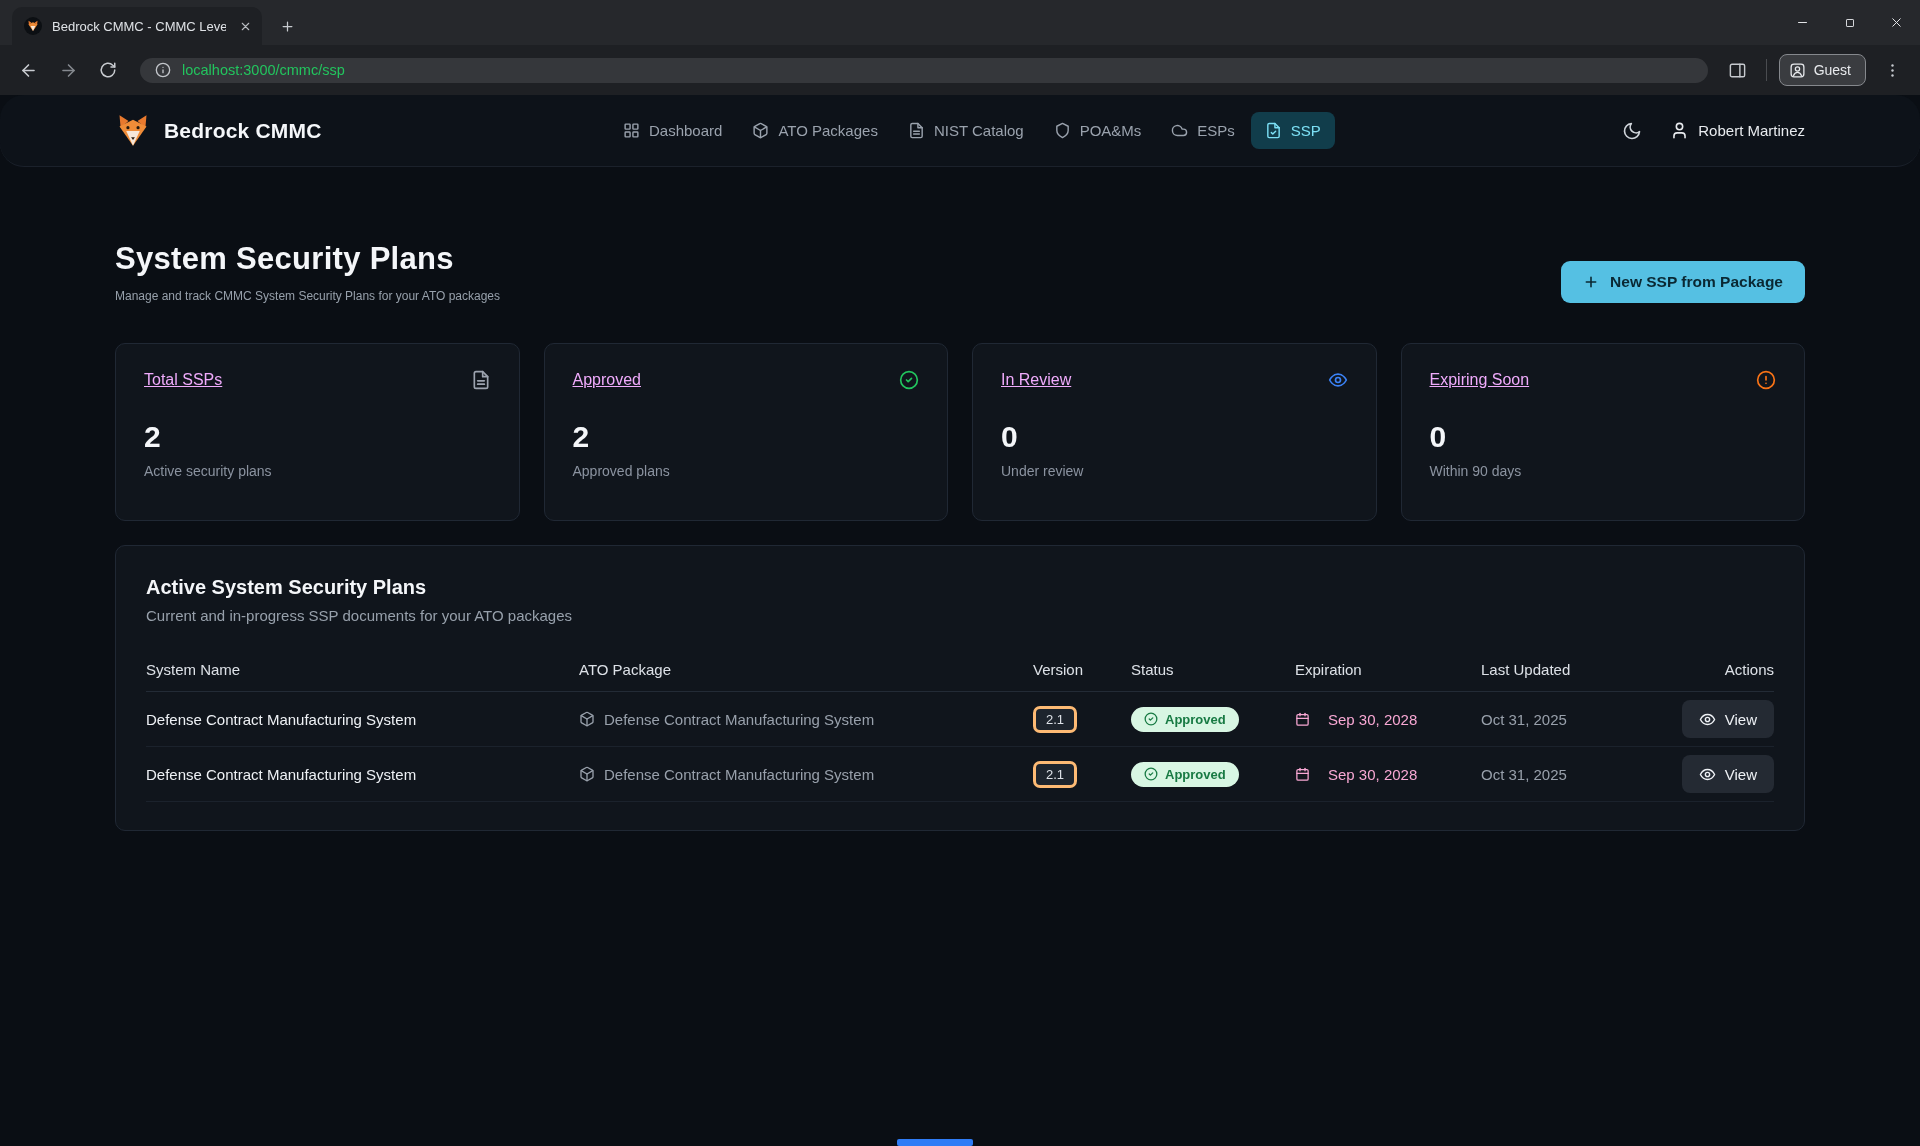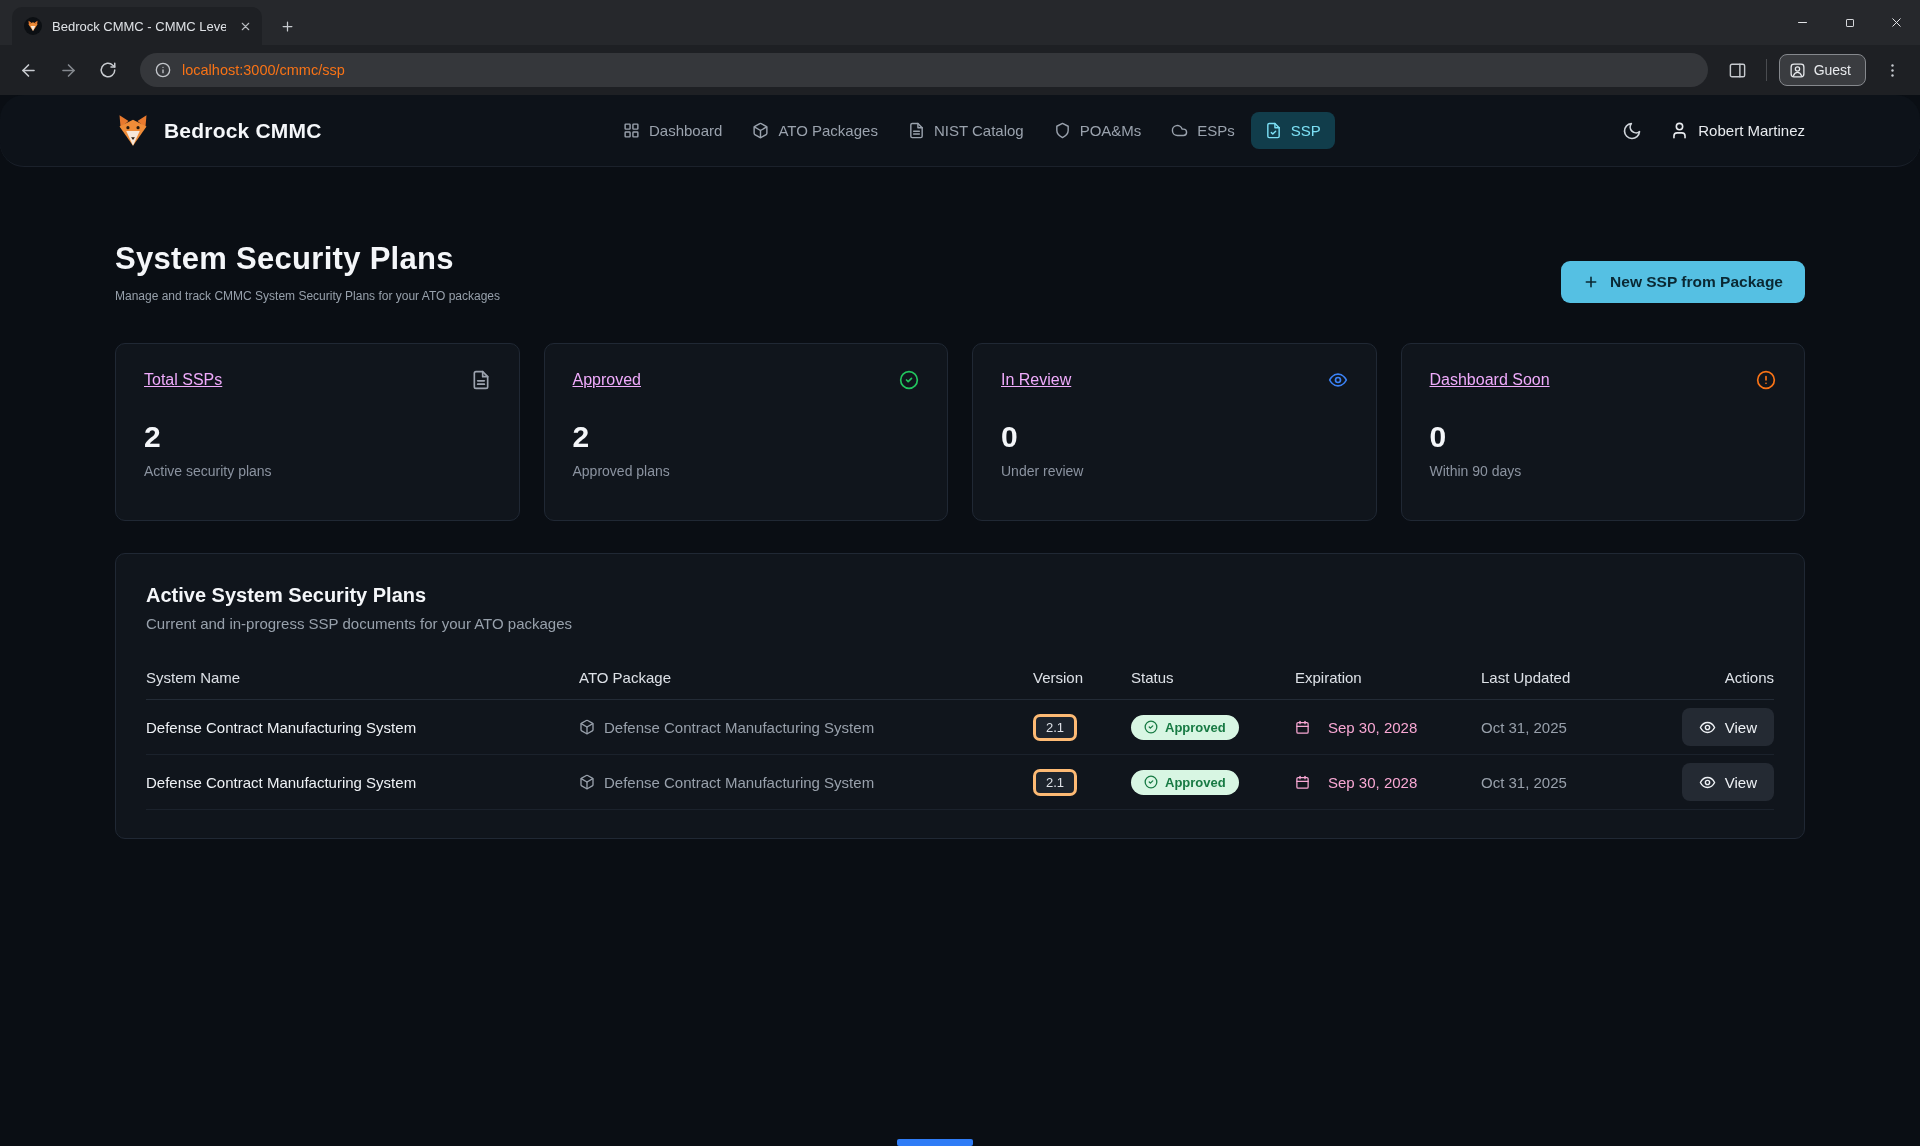--- a/index.html
+++ b/index.html
@@ -13,21 +13,21 @@
   .favicon { width:18px; height:18px; border-radius:50%; background:#0c0f13; display:flex; align-items:center; justify-content:center; flex:none; }
   .tab-title { font-size:13px; color:#dfe2e6; white-space:nowrap; overflow:hidden; flex:1; }
   .tab-close { width:18px; height:18px; color:#b9bcc1; display:flex; align-items:center; justify-content:center; border-radius:50%; flex:none; }
   .newtab { width:30px; height:30px; margin:0 0 4px 10px; display:flex; align-items:center; justify-content:center; color:#c7cacf; border-radius:50%; }
   .win-controls { position:absolute; right:0; top:0; height:45px; display:flex; }
   .win-btn { width:47px; height:100%; display:flex; align-items:center; justify-content:center; color:#e3e5e8; }
 
   .toolbar { height:50px; background:#1e2024; display:flex; align-items:center; padding:0 10px; gap:4px; }
   .nav-btn { width:36px; height:36px; border-radius:50%; display:flex; align-items:center; justify-content:center; color:#c9ccd1; }
   .nav-btn.fwd { color:#85898f; }
-  .omnibox { flex:1; height:34px; background:#35373b; border-radius:17px; display:flex; align-items:center; gap:11px; padding:0 15px; margin:0 10px; color:#f97316; font-size:14.5px; }
+  .omnibox { flex:1; height:25px; background:#35373b; border-radius:17px; display:flex; align-items:center; gap:11px; padding:0 15px; margin:0 10px; color:#22c55e; font-size:14.5px; }
   .omni-info { color:#c2c5ca; display:flex; }
   .tb-right { display:flex; align-items:center; gap:12px; padding-right:4px; }
   .divider { width:1px; height:22px; background:#4a4c50; }
   .panel-btn { width:32px; height:32px; display:flex; align-items:center; justify-content:center; color:#c7cacf; }
   .guest { height:32px; display:flex; align-items:center; gap:8px; padding:0 14px 0 9px; background:#3a3c40; border:1px solid #85888d; border-radius:8px; font-size:14px; color:#e8eaed; }
   .menu-btn { width:28px; height:28px; display:flex; align-items:center; justify-content:center; color:#c7cacf; }
 
   
   .app { height:1051px; background:#0a0e14; display:flex; flex-direction:column; }
   .app-header { height:72px; background:#0d1219; border-bottom:1px solid #1b212b; flex:none;border-radius:24px; }
@@ -52,21 +52,21 @@
 
   .stats { display:grid; grid-template-columns:repeat(4,1fr); gap:24px; margin-top:40px; }
   .stat-card { background:#10151c; border:1px solid #202834; border-radius:10px; padding:26px 28px; height:178px; }
   .stat-top { display:flex; align-items:center; justify-content:space-between; }
   .stat-label { font-size:16px; color:#f0abfc; font-weight:500;text-decoration:underline; }
   .stat-icon { display:flex; }
   .ic-gray { color:#9ca3af; } .ic-green { color:#22c55e; } .ic-blue { color:#3b82f6; } .ic-orange { color:#f97316; }
   .stat-value { font-size:30px; font-weight:700; margin-top:30px; color:#f4f6f9; }
   .stat-cap { font-size:14px; color:#8b93a0; margin-top:9px; }
 
-  .table-card { background:#10151c; border:1px solid #202834; border-radius:10px; margin-top:32px; padding:30px 30px 28px; }
+  .table-card { background:#10151c; border:1px solid #202834; border-radius:10px; margin-top:24px; padding:30px 30px 28px; }
   .tc-title { font-size:20px; font-weight:700; color:#f4f6f9; }
   .tc-sub { font-size:15px; color:#97a0ab; margin-top:8px; }
   .tbl { margin-top:24px; }
   .tbl-head, .tbl-row { display:grid; grid-template-columns:433px 454px 98px 164px 186px 190px 1fr; align-items:center; }
   .tbl-head { height:44px; border-bottom:1px solid #232b36; font-size:15px; color:#dde1e7; font-weight:500; }
   .tbl-row { height:55px; border-bottom:1px solid #1b222c; font-size:15px; }
   .cell-system { color:#eef1f5; font-weight:500; }
   .cell-pkg { display:flex; align-items:center; gap:9px; color:#98a0ab; }
   .ver-chip { display:inline-block; background:#1d242d; border:3px solid #fdba74; border-radius:7px; padding:3px 10px; font-size:13px; color:#dde1e7; }
   .status-pill { display:inline-flex; align-items:center; gap:7px; background:#d8f6e3; color:#177a43; border-radius:999px; padding:5px 13px; font-size:13px; font-weight:600; }
@@ -334,21 +334,21 @@
                   <circle cx="12" cy="12" r="3"></circle>
                 </svg>
             </span>
           </div>
           <div class="stat-value">0</div>
           <div class="stat-cap">Under review</div>
         </div>
 
         <div class="stat-card">
           <div class="stat-top">
-            <span class="stat-label">Dashboard Soon</span>
+            <span class="stat-label">Expiring Soon</span>
             <span class="stat-icon ic-orange">
               <svg width="20" height="20" viewBox="0 0 24 24" fill="none" stroke="currentColor" stroke-width="2" stroke-linecap="round">
                   <circle cx="12" cy="12" r="10"></circle>
                   <line x1="12" y1="8" x2="12" y2="12"></line>
                   <line x1="12" y1="16" x2="12.01" y2="16"></line>
                 </svg>
             </span>
           </div>
           <div class="stat-value">0</div>
           <div class="stat-cap">Within 90 days</div>

